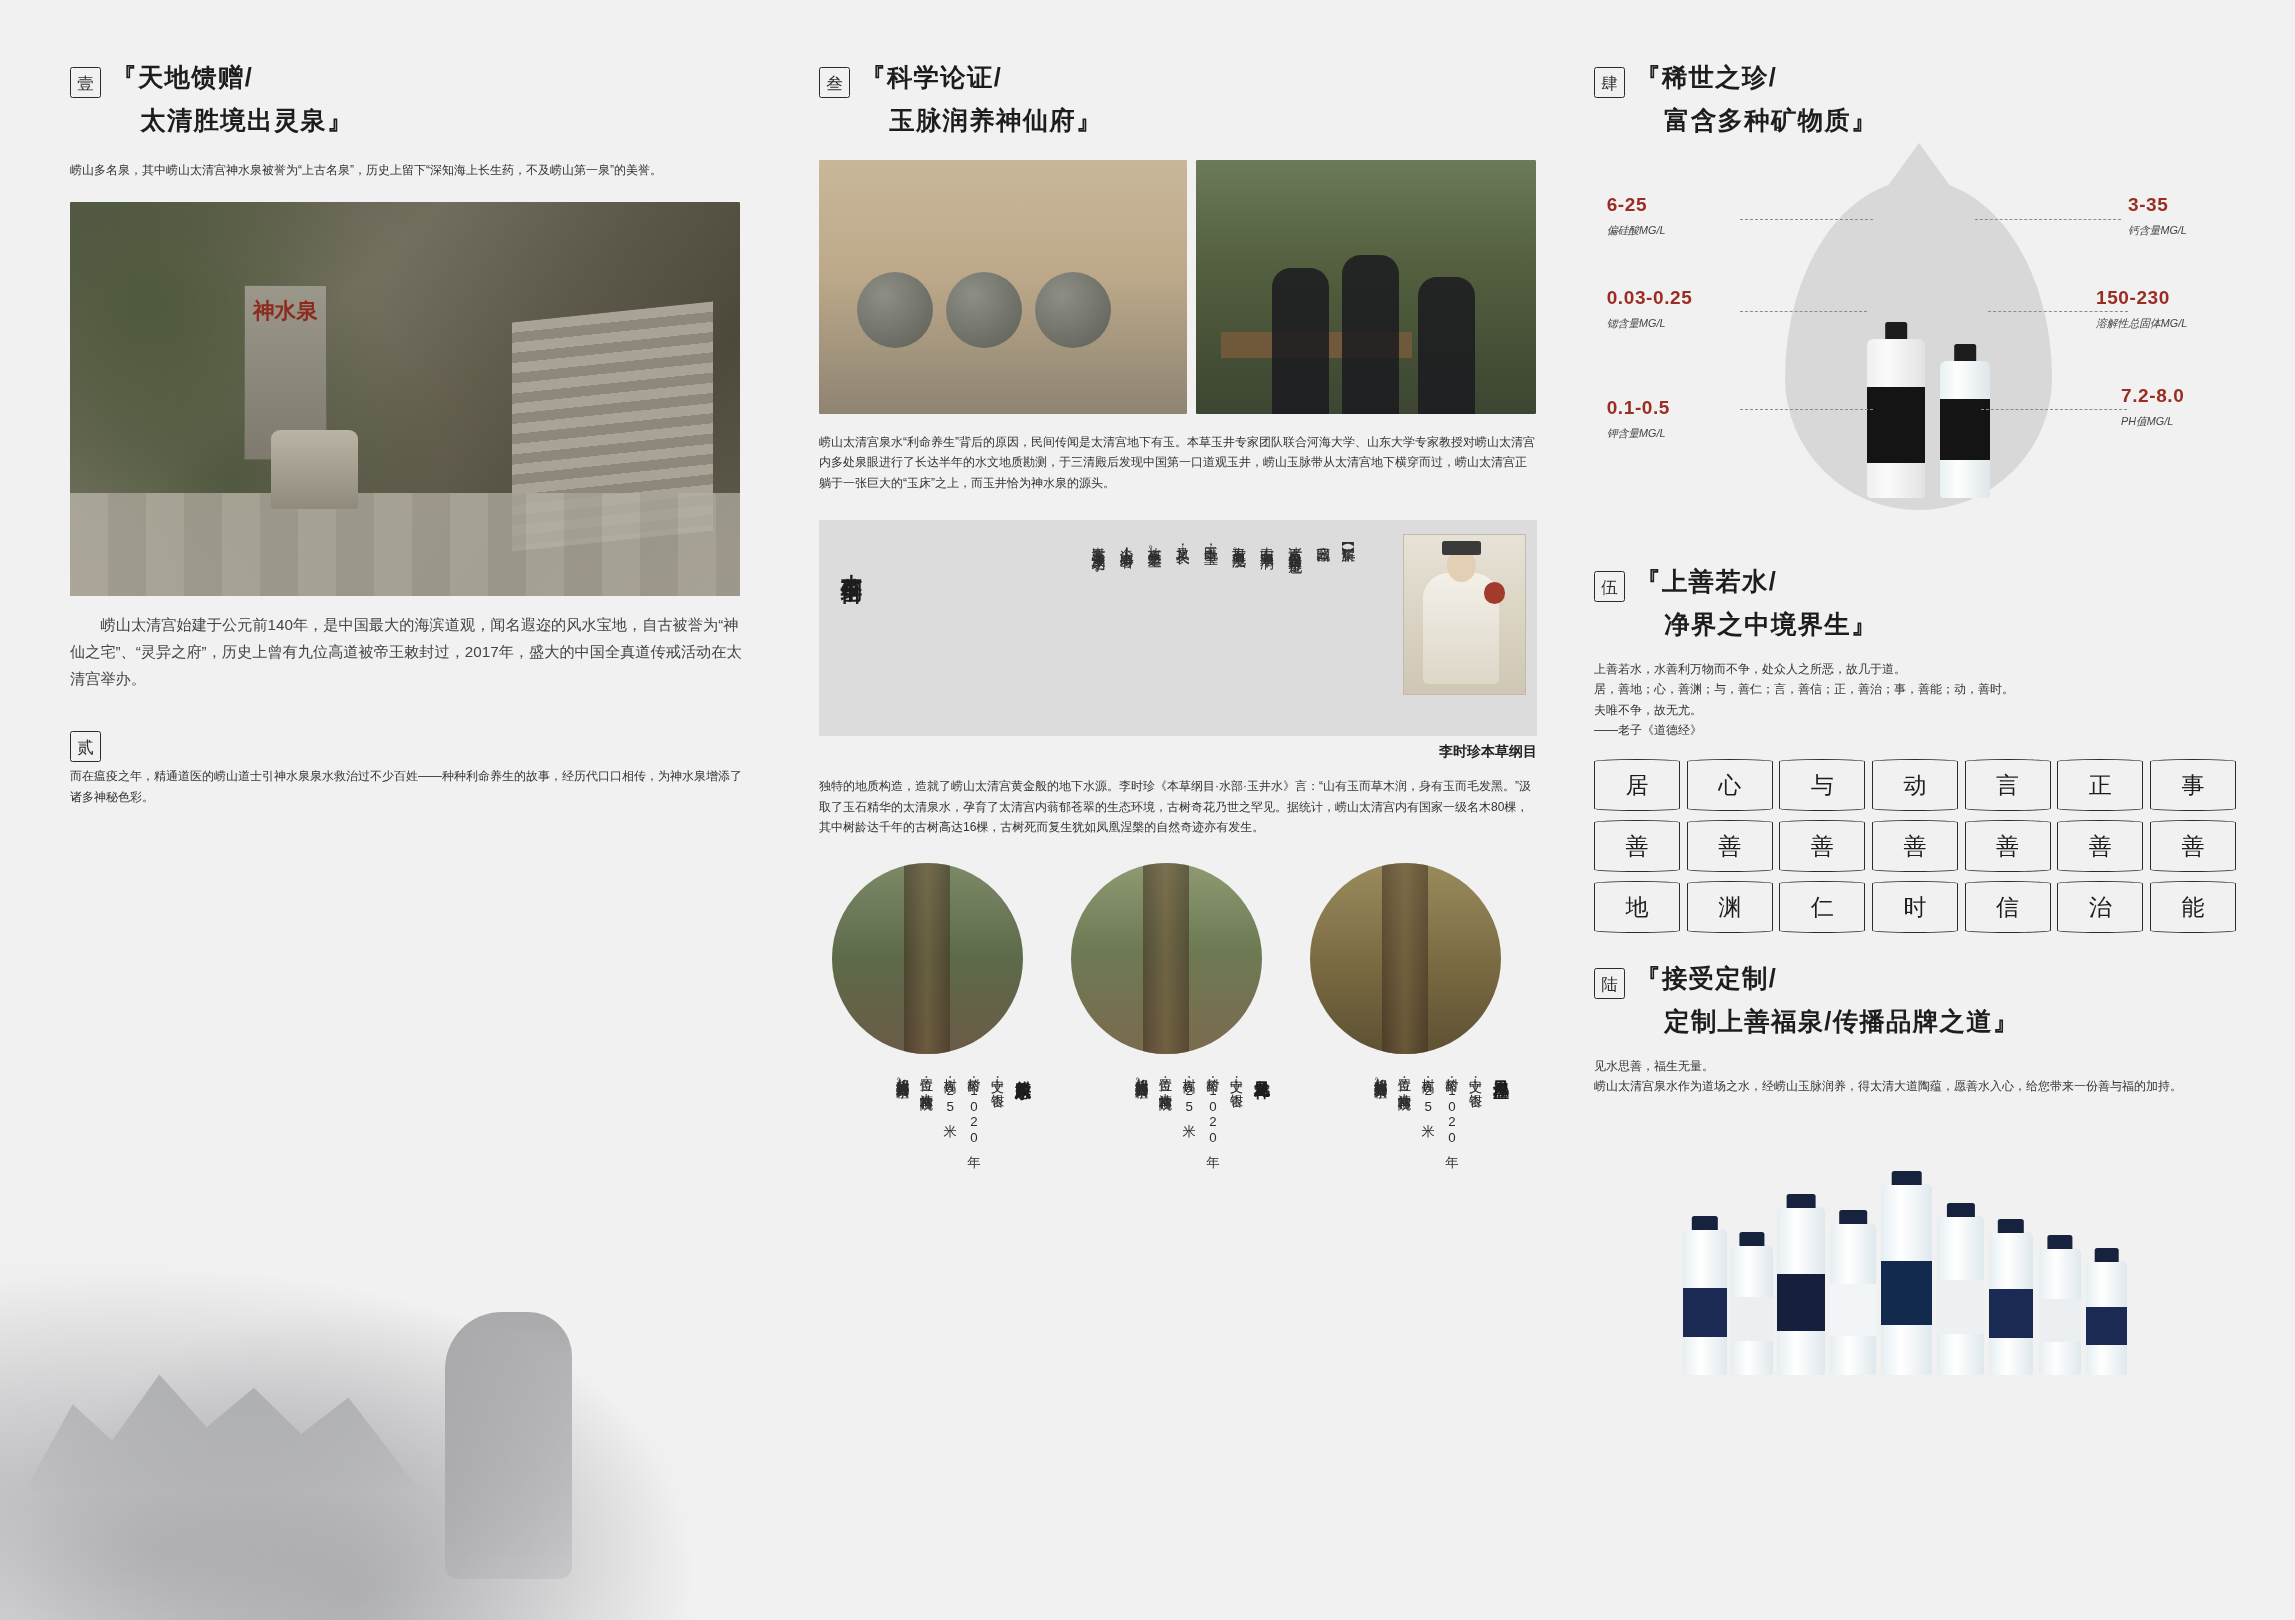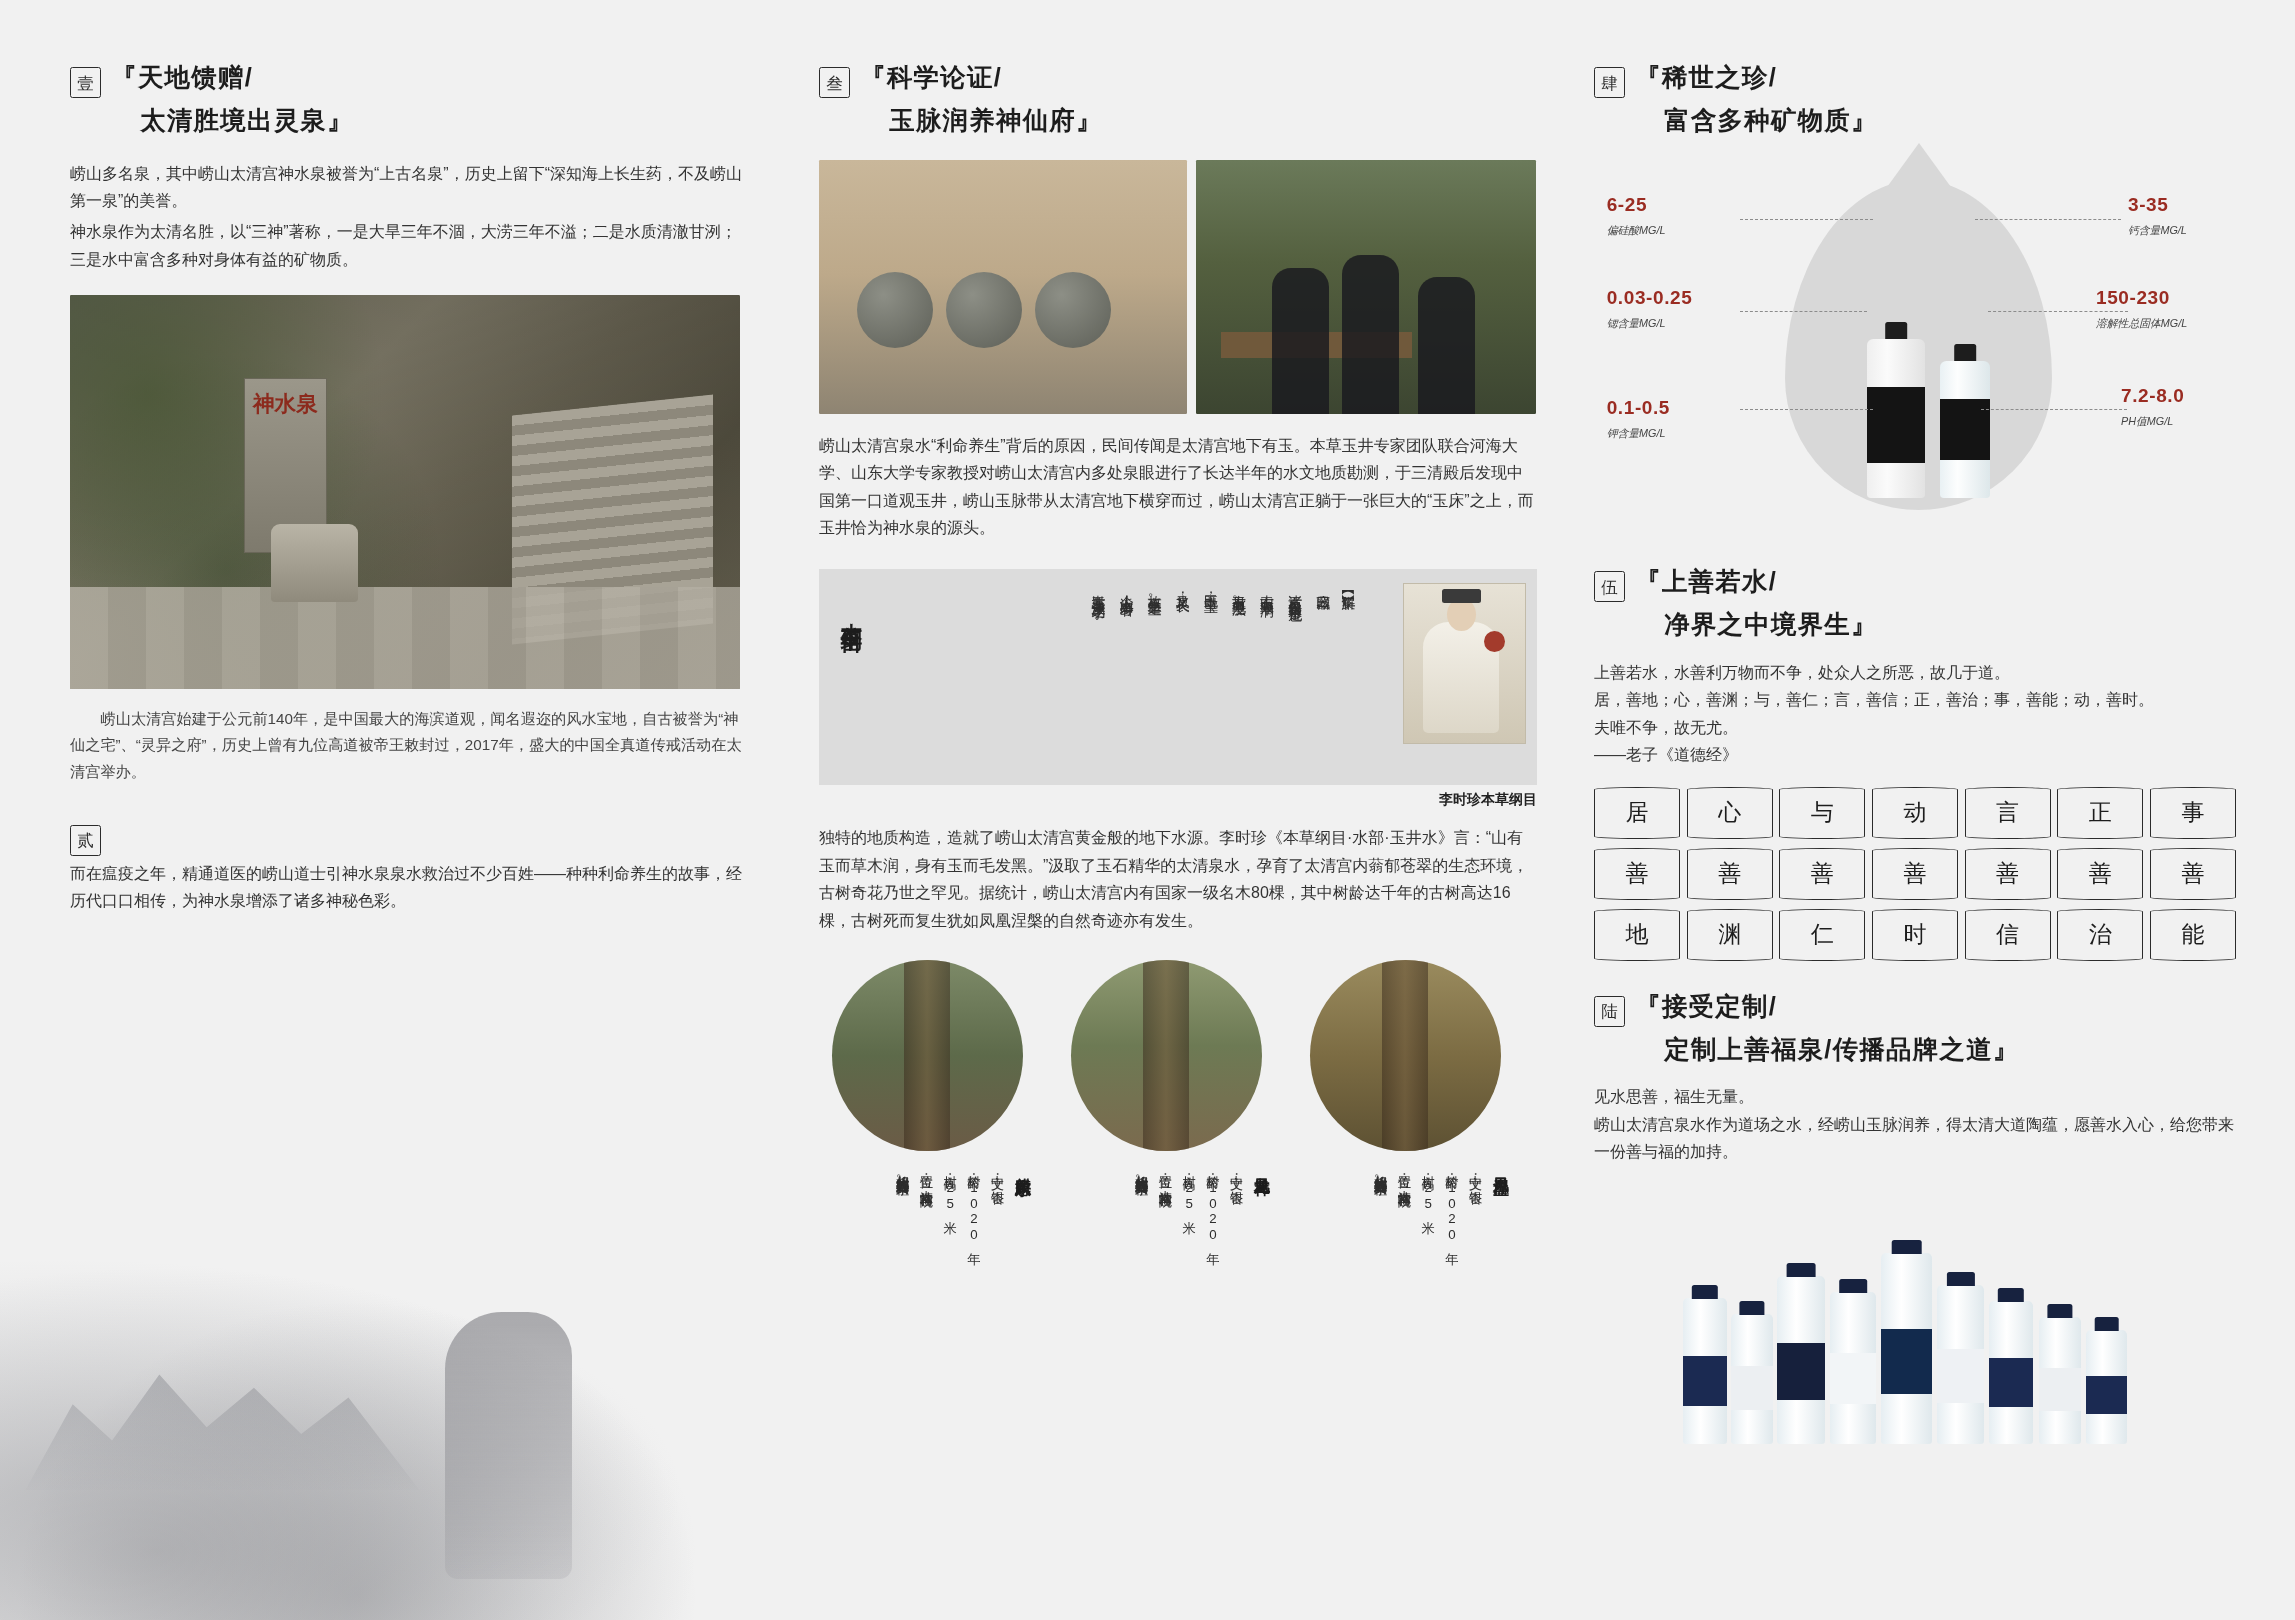--- a/index.html
+++ b/index.html
@@ -17,21 +17,21 @@
   .sec-head{display:flex;align-items:flex-start;}
   .num-box{
     width:29px;height:29px;border:1.3px solid #2b2b2b;border-radius:2.5px;
     display:flex;align-items:center;justify-content:center;
     font-size:16.5px;line-height:1;color:#2b2b2b;flex:none;margin-top:6.4px;
   }
   .head-text{margin-left:10.2px;}
   .head-line1{font-size:25.4px;font-weight:bold;letter-spacing:1.3px;color:#1d1d1d;white-space:nowrap;}
   .head-line2{font-size:25.4px;font-weight:bold;letter-spacing:1.3px;color:#1d1d1d;white-space:nowrap;margin-top:9px;padding-left:29px;}
 
-  p.body{font-size:16px;line-height:1.72;margin:0;color:#333;}
+  p.body{font-size:12px;line-height:1.72;margin:0;color:#333;}
   .caption{font-size:15.2px;line-height:1.75;color:#444;margin:0;}
 
   
   .col{position:absolute;}
 
   
   #c1{left:70px;top:61px;width:680px;}
   #c1 .photo-main{
     width:670px;height:394px;margin-top:21.6px;border-radius:1.3px;
     background:
@@ -179,21 +179,20 @@
 
     <div class="sec-head">
       <div class="num-box">壹</div>
       <div class="head-text">
         <div class="head-line1">『天地馈赠/</div>
         <div class="head-line2">太清胜境出灵泉』</div>
       </div>
     </div>
 
     <p class="body" style="margin-top:21.6px;">崂山多名泉，其中崂山太清宫神水泉被誉为“上古名泉”，历史上留下“深知海上长生药，不及崂山第一泉”的美誉。</p>
-    <p class="body" style="margin-top:3.8px;">神水泉作为太清名胜，以“三神”著称，一是大旱三年不涸，大涝三年不溢；二是水质清澈甘洌；三是水中富含多种对身体有益的矿物质。</p>
 
     <div class="photo-main">
       <div class="ivy"></div>
       <div class="stair"></div>
       <div class="ground"></div>
       <div class="stele">
         <span>神水泉</span>
       </div>
       <div class="lion"></div>
     </div>

